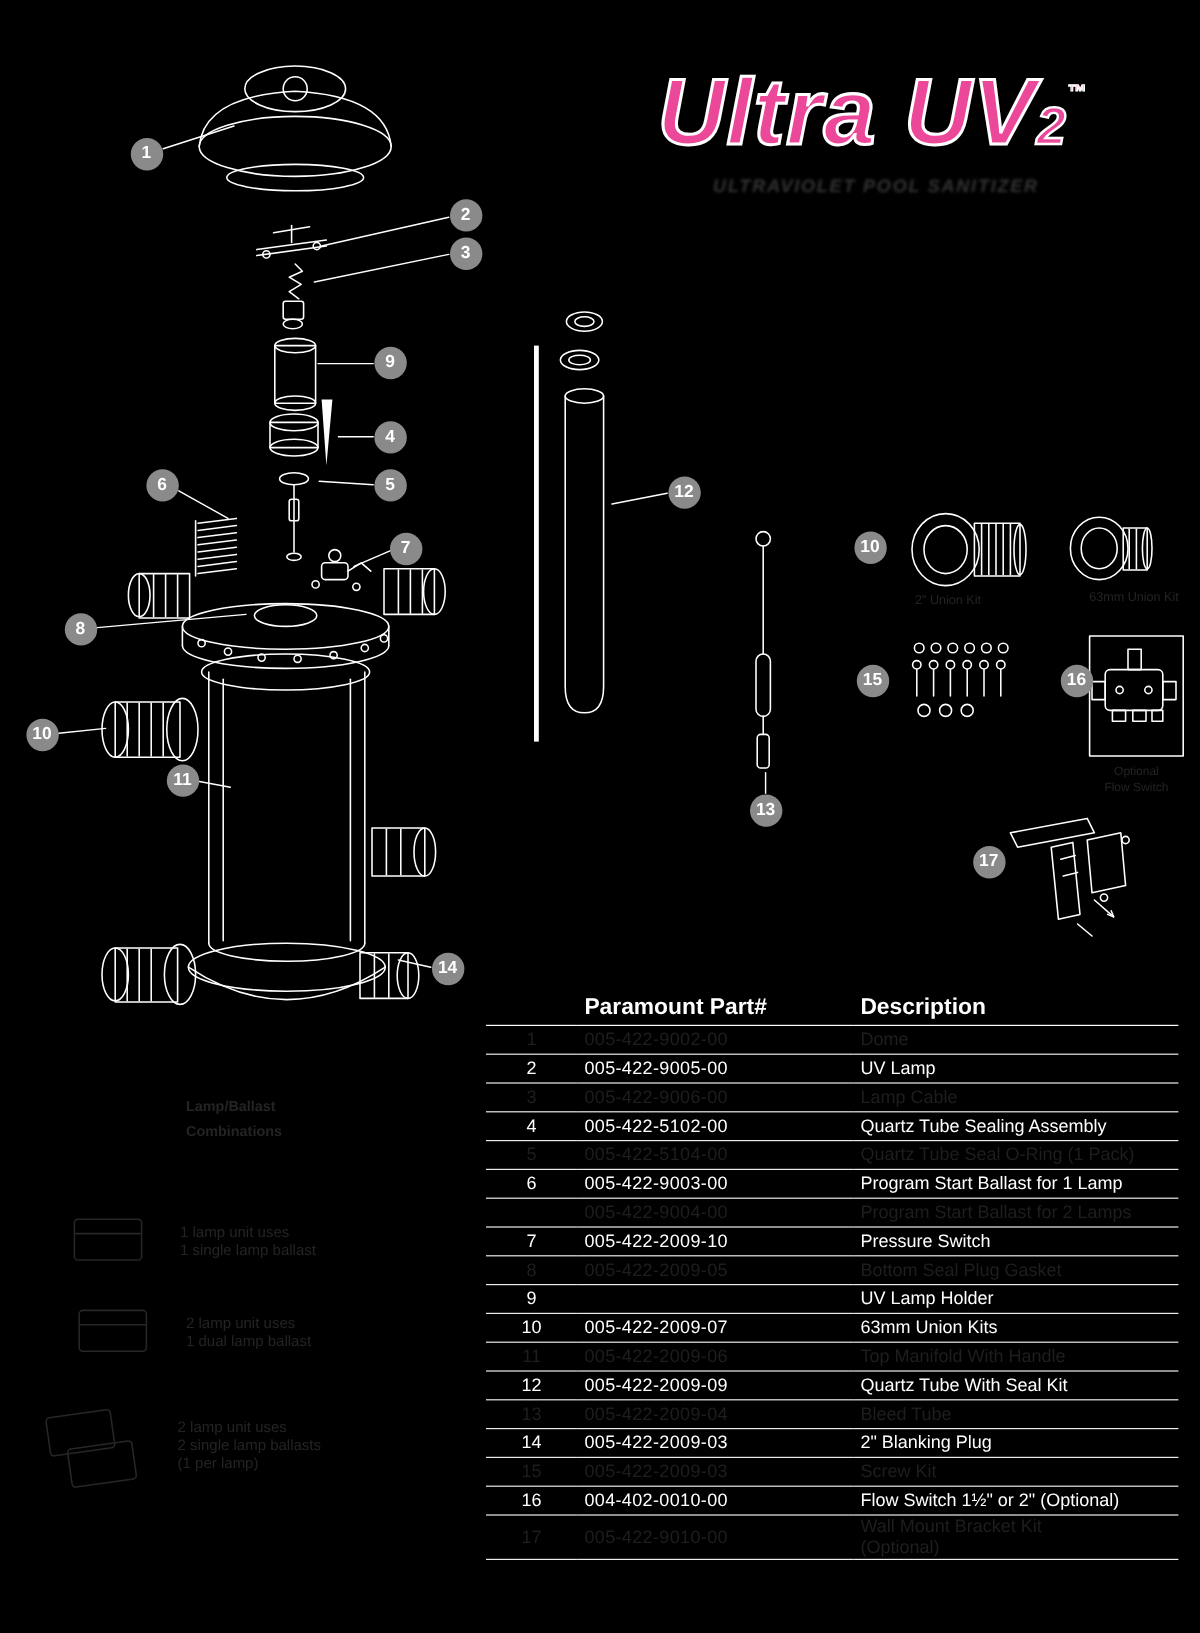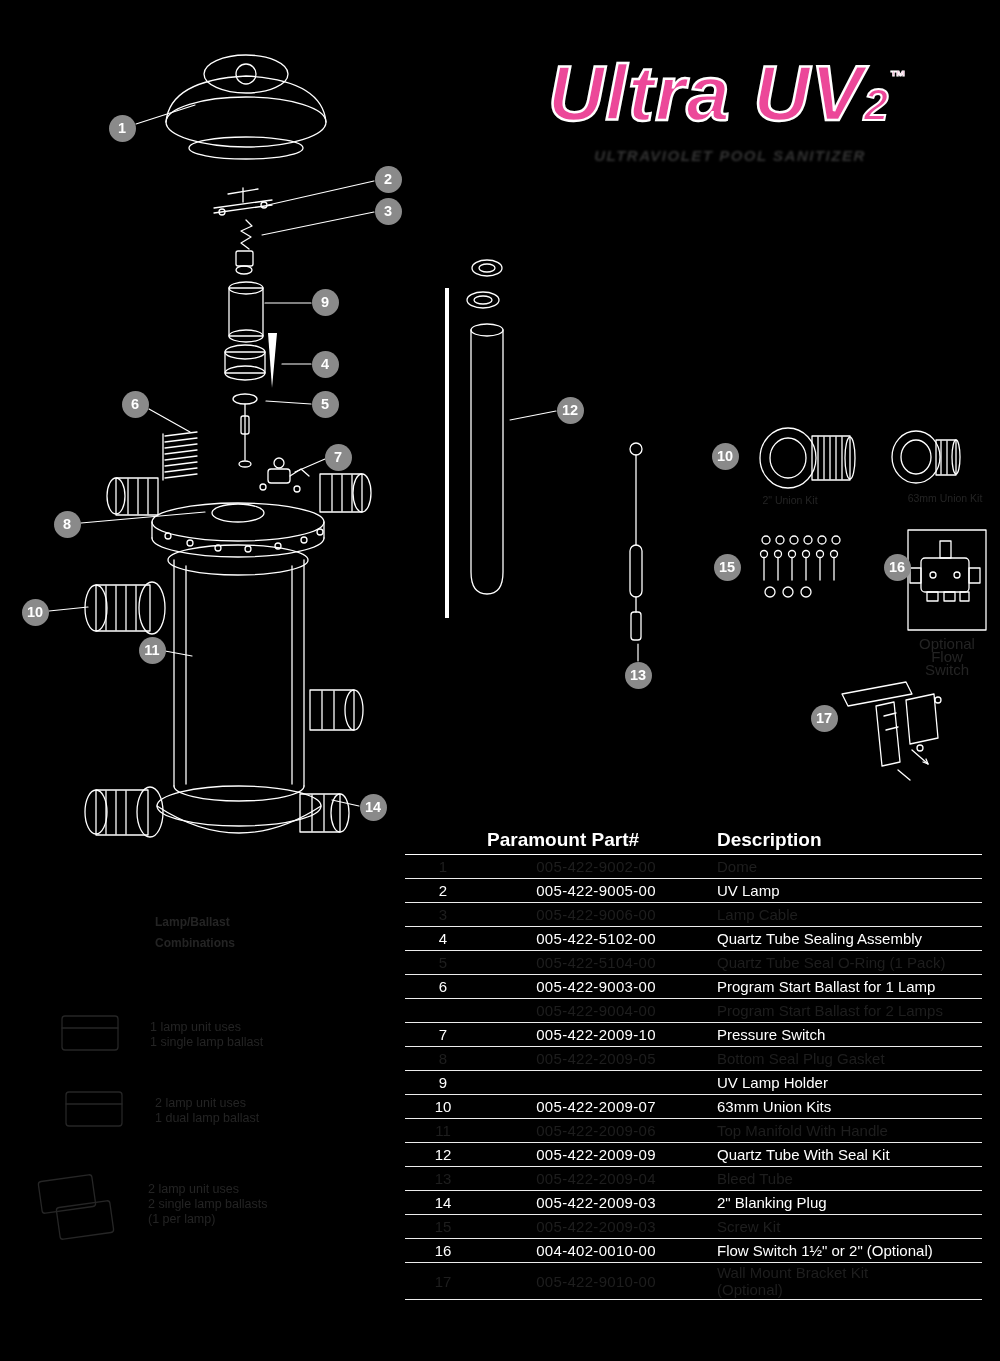--- a/index.html
+++ b/index.html
@@ -27,34 +27,34 @@
            justify-content:center;z-index:5;}
 
   
   .parts-table{position:absolute;left:405px;top:826px;width:577px;border-collapse:collapse;
                font-size:15px;color:#fff;z-index:4;}
   .parts-table th{height:24px;text-align:left;font-weight:bold;font-size:19px;
                   border-bottom:1.5px solid #ffffff;padding:2px 6px;}
   .parts-table td{height:21px;padding:1px 6px;}
   .parts-table tbody tr{border-bottom:1px solid #ececec;}
   .parts-table td.num{width:64px;text-align:center;}
-  .parts-table td.part{width:218px;letter-spacing:0.3px;text-align:center;}
+  .parts-table td.part{width:218px;letter-spacing:0.3px;}
   .parts-table tr.dim td{color:#1e1e1e;}
 
   
   .dimtext{position:absolute;color:#242424;z-index:3;}
   .combo-heading{left:155px;top:912px;font-size:12px;font-weight:bold;line-height:21px;}
   .combo-item{font-size:12.5px;line-height:15px;}
   #combo-item-1{left:150px;top:1020px;}
   #combo-item-2{left:155px;top:1096px;}
   #combo-item-3{left:148px;top:1182px;}
   .union-label{width:80px;text-align:center;font-size:10.5px;}
   #union-label-a{left:750px;top:494px;}
   #union-label-b{left:886px;top:492px;margin-left:19px;}
-  .flow-label{left:908px;top:637px;width:78px;text-align:center;font-size:15px;line-height:13px;}
+  .flow-label{left:908px;top:637px;width:78px;text-align:center;font-size:10px;line-height:13px;}
 </style>
 </head>
 <body>
 
 <div class="canvas">
 
   <svg class="art" width="1000" height="1361" viewBox="0 0 1000 1361">
 
     <g>
       <ellipse cx="246" cy="74" rx="42" ry="19"></ellipse>

